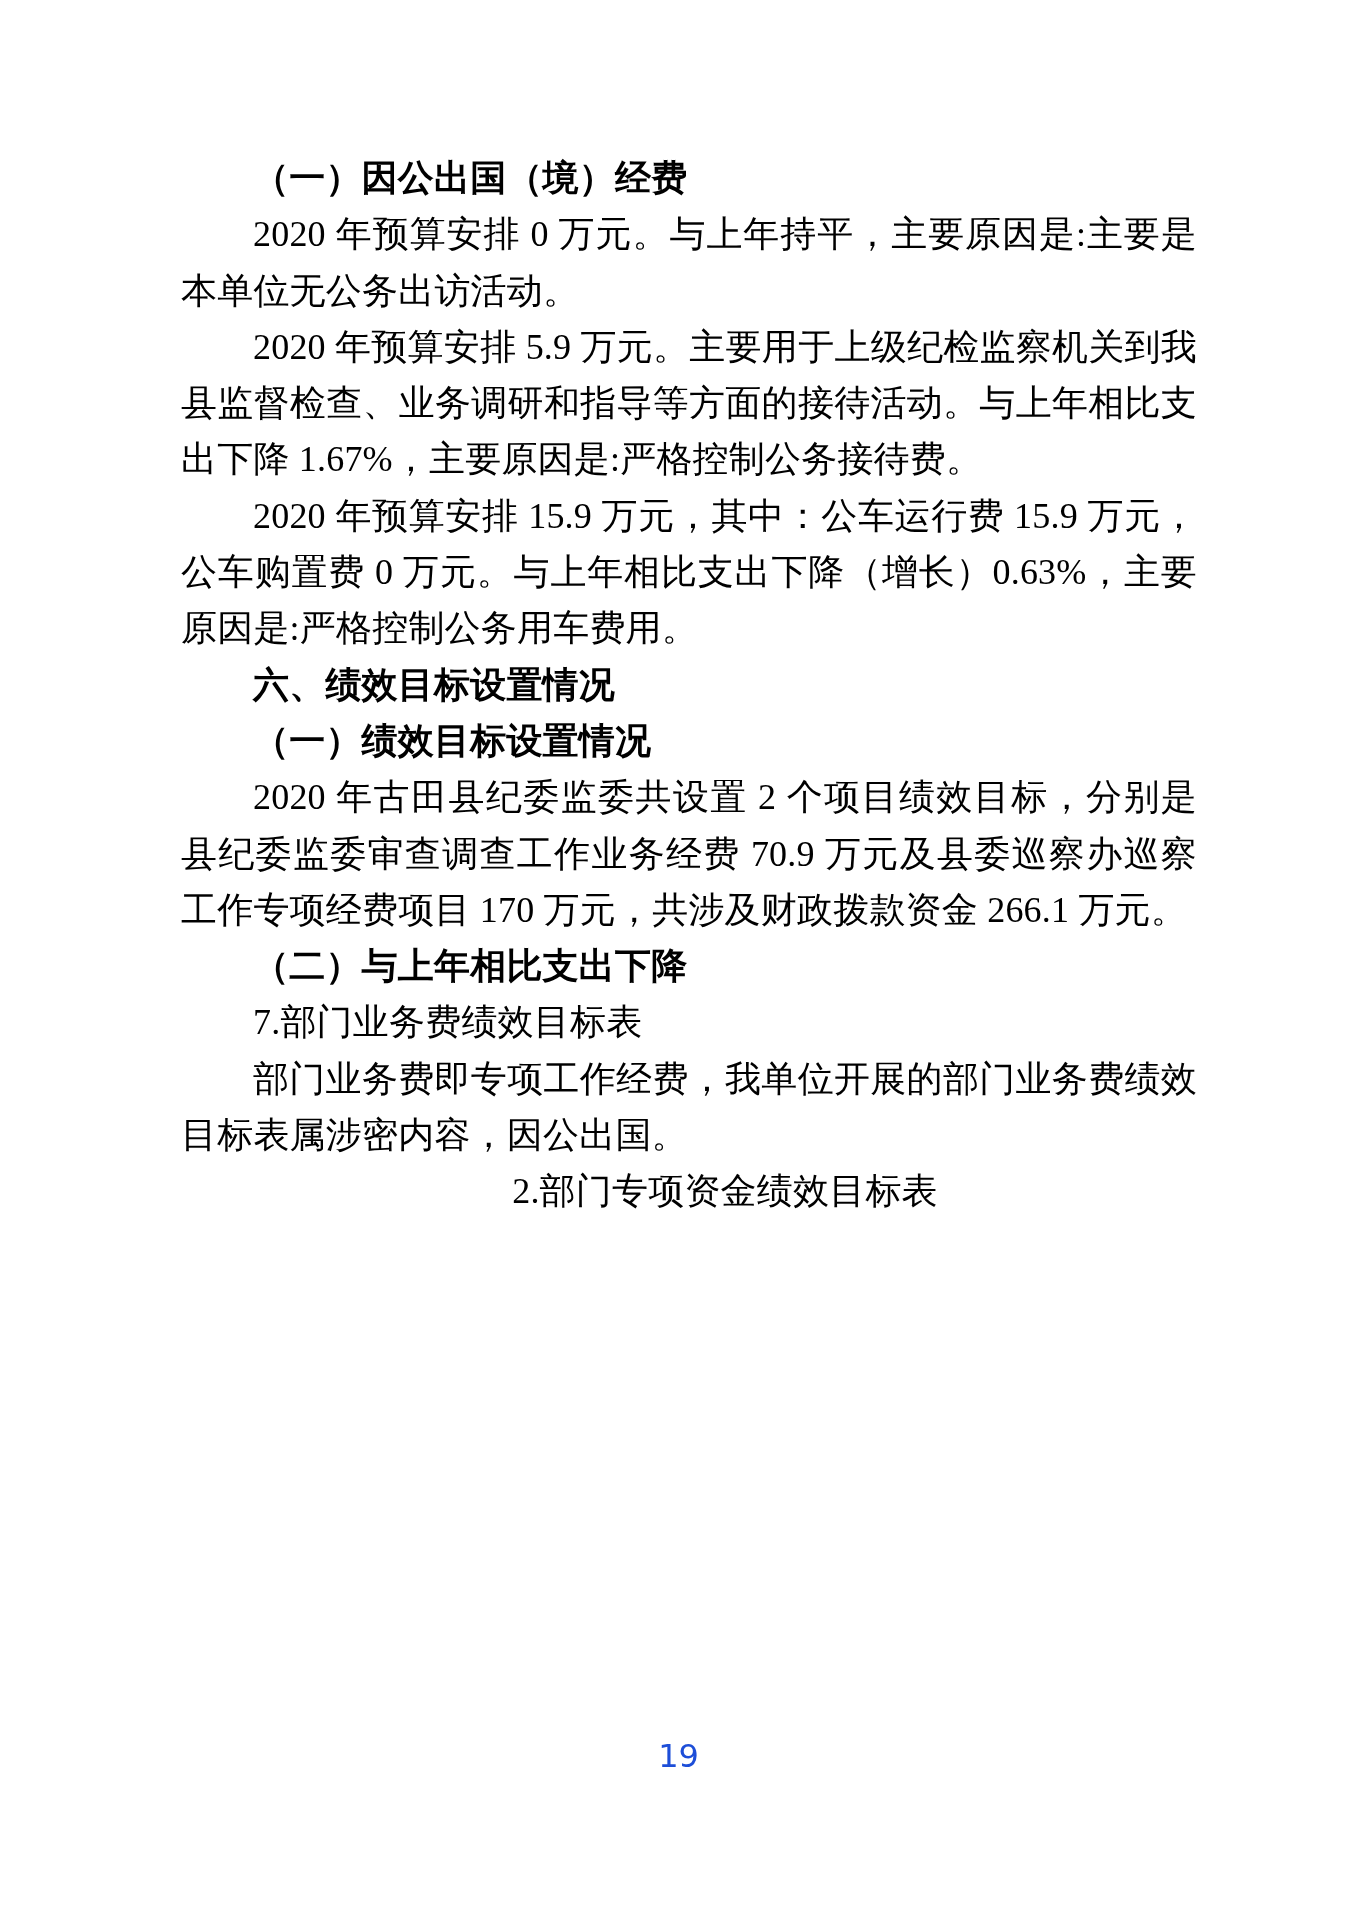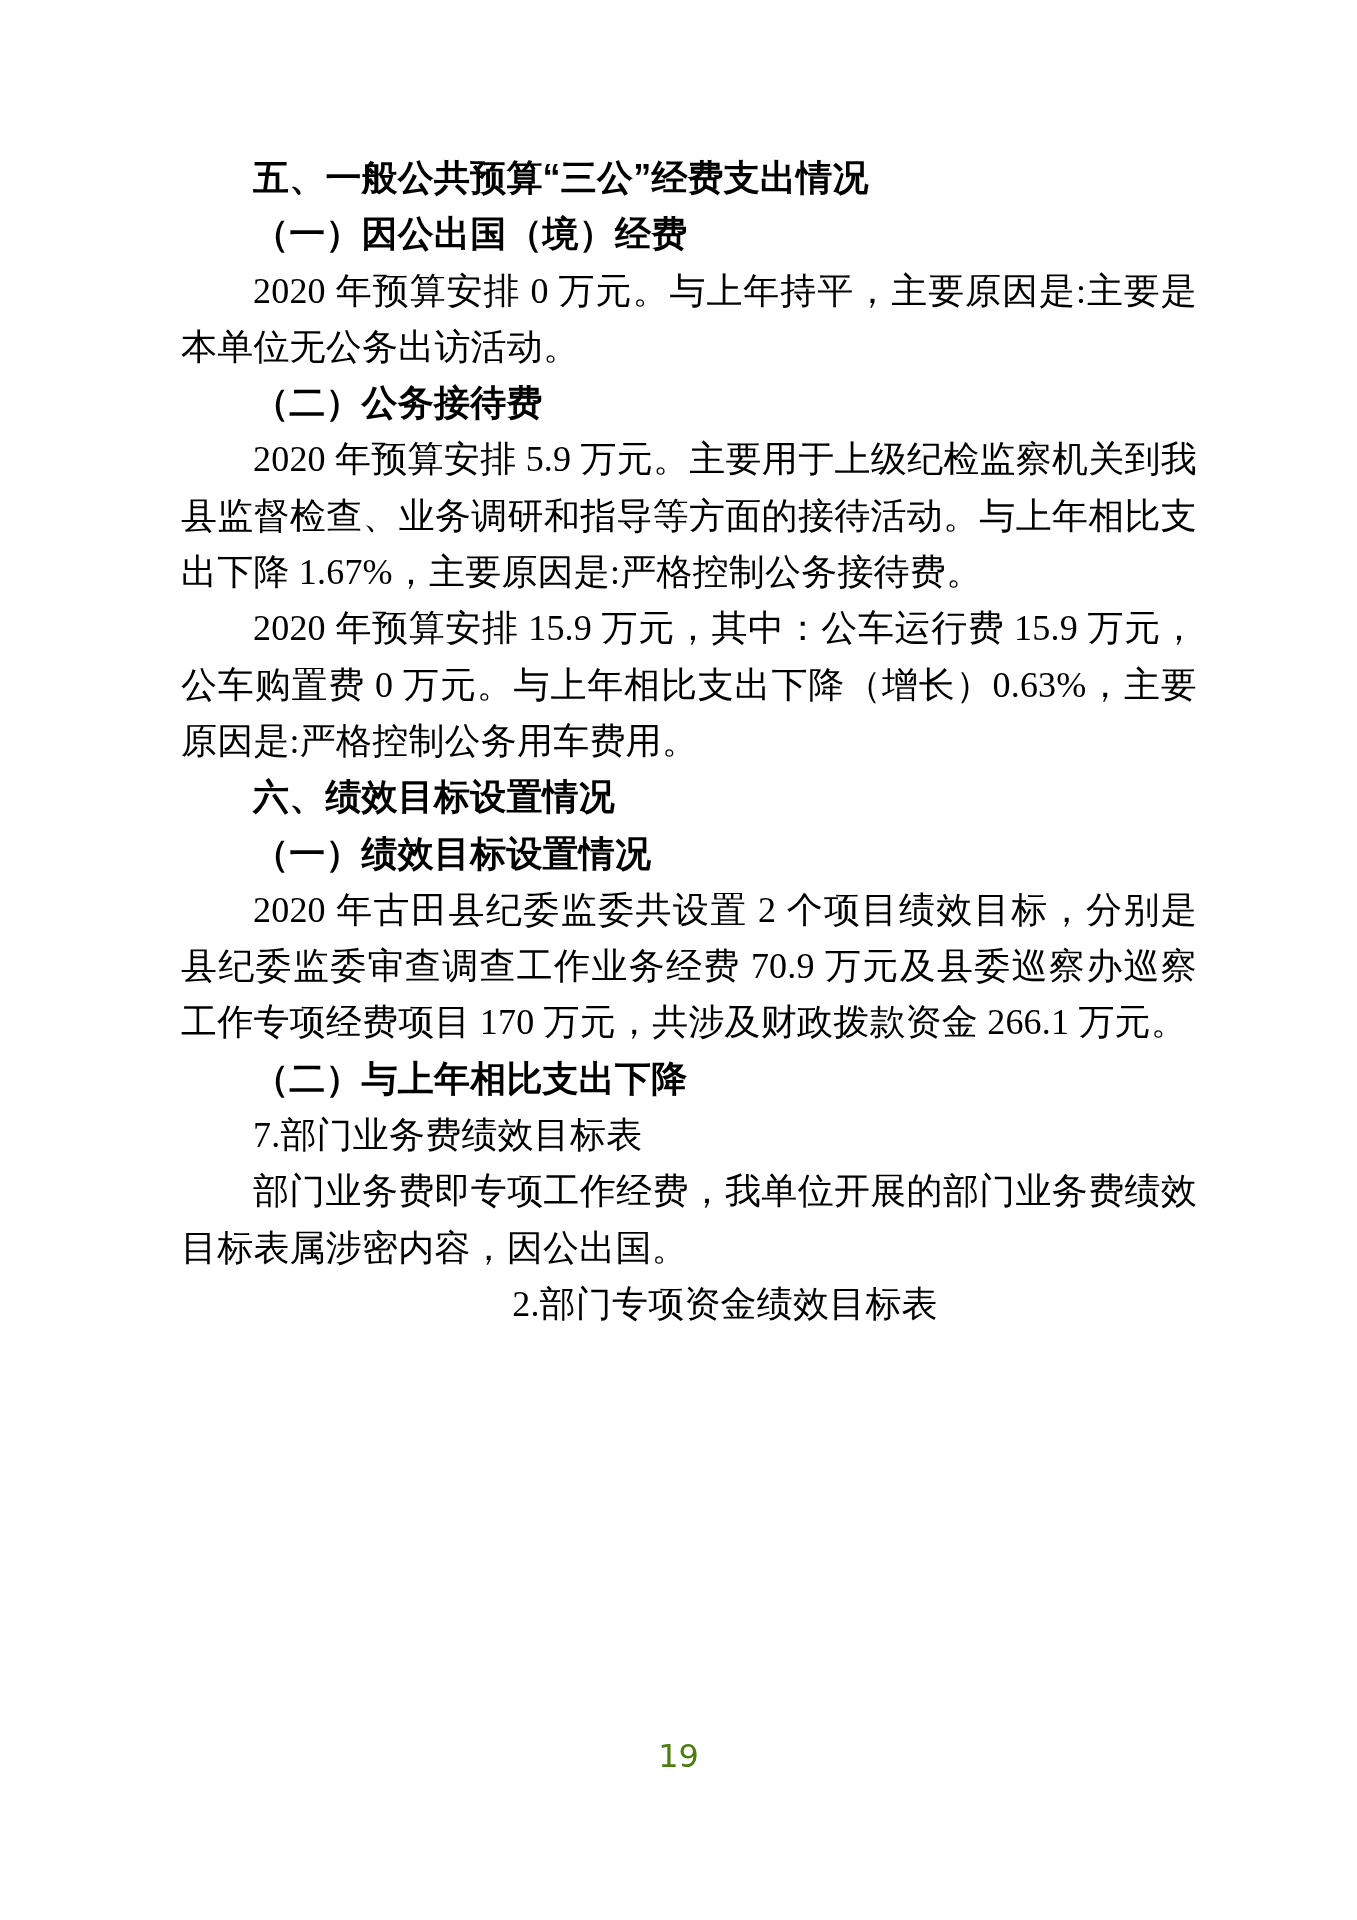--- a/index.html
+++ b/index.html
@@ -51,32 +51,30 @@
   }
   .page-number {
     position: absolute;
     top: 1736px;
     left: 0;
     width: 100%;
     text-align: center;
     font-family: "DejaVu Sans", sans-serif;
     font-size: 32px;
     line-height: 40px;
-    color: #4d7c0f;
+    color: #1d4ed8;
   }
 </style>
 </head>
 <body>
 
 <div class="page">
   <main class="content">
-    <p class="block h1">五、一般公共预算“三公”经费支出情况</p>
     <p class="block h2">（一）因公出国（境）经费</p>
     <p class="block">2020 年预算安排 0 万元。与上年持平，主要原因是:主要是本单位无公务出访活动。</p>
-    <p class="block h2">（二）公务接待费</p>
     <p class="block">2020 年预算安排 5.9 万元。主要用于上级纪检监察机关到我县监督检查、业务调研和指导等方面的接待活动。与上年相比支出下降 1.67%，主要原因是:严格控制公务接待费。</p>
     <p class="block">2020 年预算安排 15.9 万元，其中：公车运行费 15.9 万元，公车购置费 0 万元。与上年相比支出下降（增长）0.63%，主要原因是:严格控制公务用车费用。</p>
     <p class="block h1">六、绩效目标设置情况</p>
     <p class="block h2">（一）绩效目标设置情况</p>
     <p class="block">2020 年古田县纪委监委共设置 2 个项目绩效目标，分别是县纪委监委审查调查工作业务经费 70.9 万元及县委巡察办巡察工作专项经费项目 170 万元，共涉及财政拨款资金 266.1 万元。</p>
     <p class="block h2">（二）与上年相比支出下降</p>
     <p class="block body-line">7.部门业务费绩效目标表</p>
     <p class="block">部门业务费即专项工作经费，我单位开展的部门业务费绩效目标表属涉密内容，因公出国。</p>
     <p class="block body-line">2.部门专项资金绩效目标表</p>
   </main>

